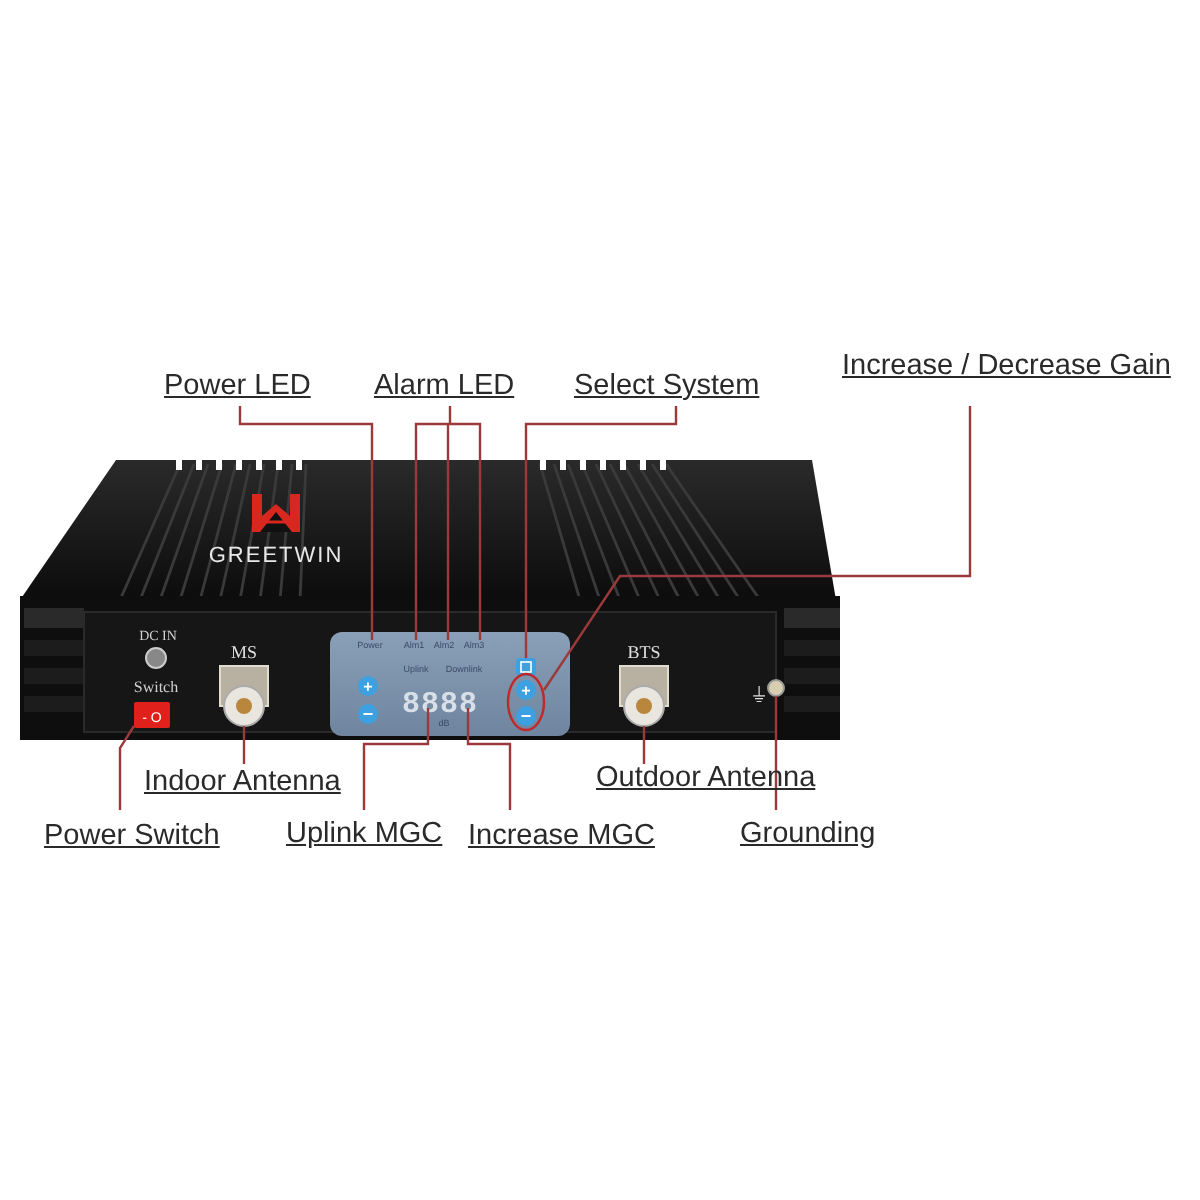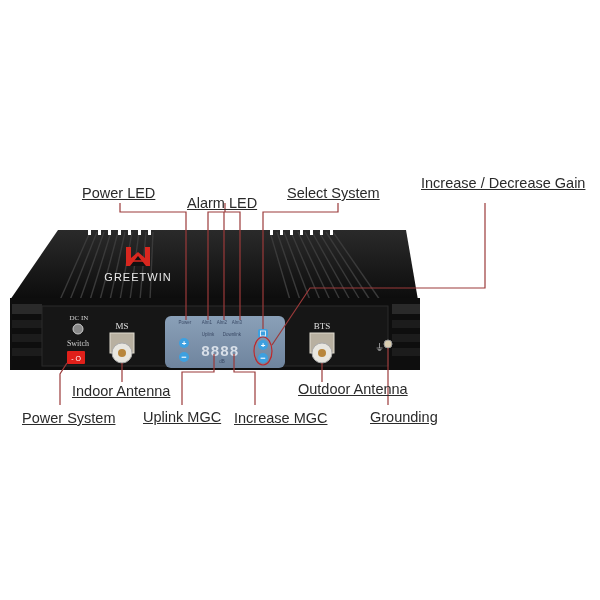--- a/index.html
+++ b/index.html
@@ -152,22 +152,22 @@
 
     <polyline points="234,354 234,372 255,372 255,405"></polyline>
 
     <polyline points="322,363 322,382"></polyline>
 
     <polyline points="388,348 388,405"></polyline>
   </g>
 </svg>
 
 <div class="label" style="left:82px; top:186px;">Power LED</div>
-<div class="label" style="left:187px; top:196px;">Alarm LED</div>
+<div class="label" style="left:187px; top:186px;">Alarm LED</div>
 <div class="label" style="left:287px; top:186px;">Select System</div>
 <div class="label" style="left:421px; top:176px;">Increase / Decrease Gain</div>
 
 <div class="label" style="left:72px; top:384px;text-align:right;">Indoor Antenna</div>
 <div class="label" style="left:265px; top:382px;margin-left:33px;">Outdoor Antenna</div>
-<div class="label" style="left:22px; top:411px;">Power System</div>
+<div class="label" style="left:22px; top:411px;">Power Switch</div>
 <div class="label" style="left:143px; top:410px;">Uplink MGC</div>
 <div class="label" style="left:234px; top:411px;">Increase MGC</div>
 <div class="label" style="left:370px; top:410px;">Grounding</div>
 
 </body></html>

